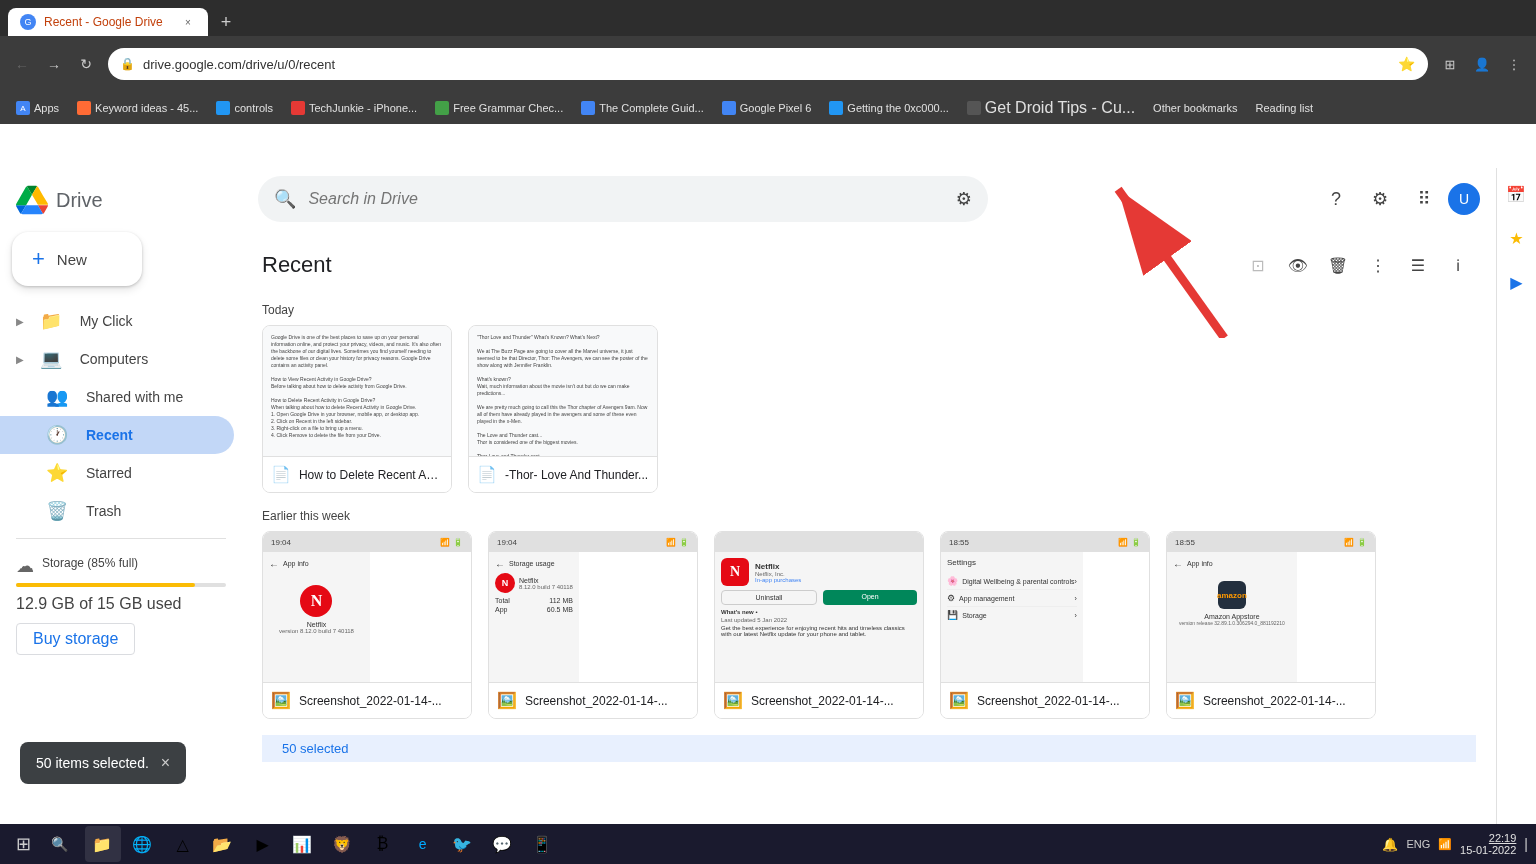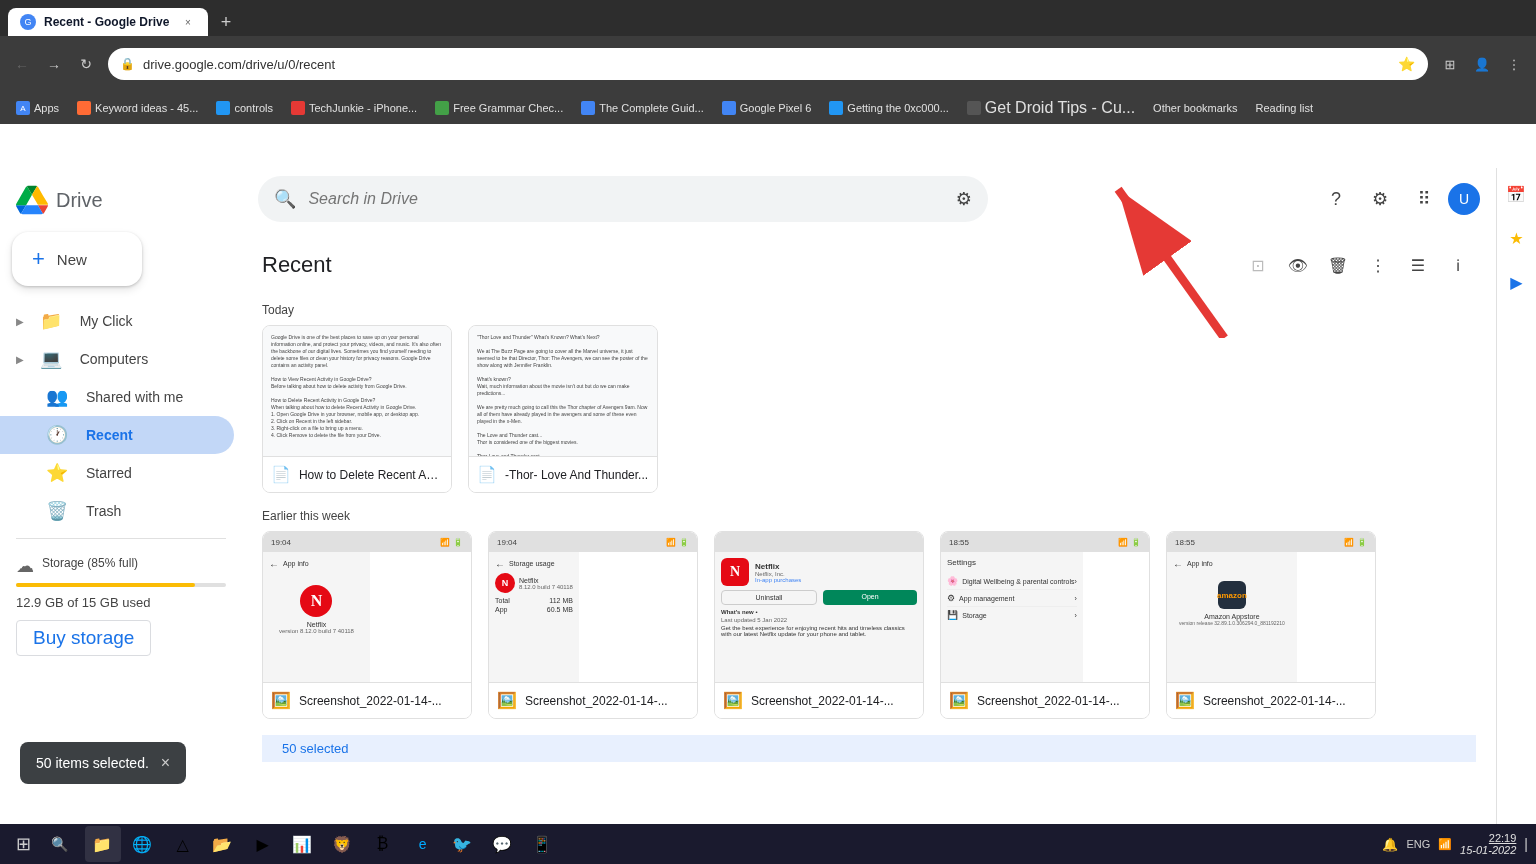--- a/index.html
+++ b/index.html
@@ -3,21 +3,21 @@
   <meta charset="utf-8">
   <style>
     * { margin: 0; padding: 0; box-sizing: border-box; }
     body { font-family: 'Google Sans', Arial, sans-serif; background: #fff; width: 1536px; height: 864px; overflow: hidden; font-size: 13px; }
 
     
     .browser-chrome { background: #3c3c3c; height: 92px; }
     .tab-bar { background: #2d2d2d; height: 36px; display: flex; align-items: flex-end; padding: 0 8px; }
     .tab { background: #fff; height: 28px; display: flex; align-items: center; padding: 0 12px; border-radius: 8px 8px 0 0; gap: 8px; min-width: 200px; max-width: 240px; }
     .tab-favicon { width: 16px; height: 16px; border-radius: 50%; background: #4285f4; font-size: 9px; display: flex; align-items: center; justify-content: center; color: white; flex-shrink: 0; }
-    .tab-title { font-size: 12px; color: #0f172a; flex: 1; overflow: hidden; white-space: nowrap; text-overflow: ellipsis; font-weight: bold; }
+    .tab-title { font-size: 12px; color: #c2410c; flex: 1; overflow: hidden; white-space: nowrap; text-overflow: ellipsis; }
     .tab-close { width: 16px; height: 16px; border-radius: 50%; display: flex; align-items: center; justify-content: center; font-size: 10px; color: #666; cursor: pointer; }
     .tab-new { width: 28px; height: 28px; display: flex; align-items: center; justify-content: center; color: #ccc; font-size: 18px; cursor: pointer; margin-left: 4px; }
 
     .nav-bar { background: #3c3c3c; height: 56px; display: flex; align-items: center; padding: 0 8px; gap: 4px; }
     .nav-btn { width: 28px; height: 28px; border-radius: 50%; display: flex; align-items: center; justify-content: center; color: #ccc; cursor: pointer; font-size: 14px; }
     .nav-btn.disabled { color: #666; cursor: default; }
     .address-bar { flex: 1; background: #fff; border-radius: 20px; height: 32px; display: flex; align-items: center; padding: 0 12px; gap: 8px; margin: 0 4px; }
     .address-text { font-size: 13px; color: #333; flex: 1; }
     .nav-icons { display: flex; gap: 4px; }
     .nav-icon-btn { width: 28px; height: 28px; border-radius: 50%; display: flex; align-items: center; justify-content: center; color: #ccc; cursor: pointer; font-size: 13px; }
@@ -36,22 +36,22 @@
     .sidebar-item.active { background: #c2d7f7; }
     .sidebar-item-icon { font-size: 18px; color: #444; width: 24px; text-align: center; }
     .sidebar-item.active .sidebar-item-icon { color: #1a73e8; }
     .sidebar-item-label { font-size: 14px; color: #444; font-weight: 400; }
     .sidebar-item.active .sidebar-item-label { font-weight: 600; color: #1a73e8; }
 
     .storage-section { margin: 8px 16px; padding-top: 8px; }
     .storage-text { font-size: 12px; color: #444; margin-bottom: 6px; }
     .storage-bar { height: 4px; background: #e0e0e0; border-radius: 2px; margin-bottom: 8px; }
     .storage-bar-fill { height: 100%; background: #fbbc04; border-radius: 2px; }
-    .storage-detail { font-size: 13px; color: #444; margin-bottom: 10px; }
-    .buy-storage-btn { border: 1px solid #dadce0; border-radius: 4px; padding: 6px 16px; font-size: 19px; color: #1a73e8; cursor: pointer; background: #fff; font-weight: 500; }
+    .storage-detail { font-size: 16px; color: #444; margin-bottom: 10px; }
+    .buy-storage-btn { border: 1px solid #dadce0; border-radius: 4px; padding: 6px 16px; font-size: 16px; color: #1a73e8; cursor: pointer; background: #fff; font-weight: 500; }
 
     
     .main { flex: 1; display: flex; flex-direction: column; overflow: hidden; }
 
     
     .header { display: flex; align-items: center; padding: 8px 16px; gap: 8px; border-bottom: 1px solid transparent; }
     .search-bar { flex: 1; background: #f1f3f4; border-radius: 24px; height: 46px; display: flex; align-items: center; padding: 0 16px; gap: 12px; max-width: 730px; }
     .search-icon { color: #444; font-size: 18px; }
     .search-input { flex: 1; border: none; background: transparent; font-size: 16px; color: #202124; outline: none; font-style: italic; }
     .search-filter-icon { color: #444; font-size: 18px; cursor: pointer; }
@@ -512,17 +512,17 @@
     <div style="width:36px;height:36px;border-radius:4px;display:flex;align-items:center;justify-content:center;cursor:pointer;font-size:16px;color:#1da1f2;">🐦</div>
     <div style="width:36px;height:36px;border-radius:4px;display:flex;align-items:center;justify-content:center;cursor:pointer;font-size:16px;color:#6c5ce7;">💬</div>
     <div style="width:36px;height:36px;border-radius:4px;display:flex;align-items:center;justify-content:center;cursor:pointer;font-size:16px;">📱</div>
   </div>
   <div style="display:flex;align-items:center;gap:8px;">
     <span style="color:#ccc;font-size:13px;">🔔</span>
     <span style="color:#ccc;font-size:11px;">ENG</span>
     <span style="color:#ccc;font-size:11px;">📶</span>
     <div style="text-align:right;">
       <div style="color:#e0e0e0;font-size:11px;text-decoration:underline;">22:19</div>
-      <div style="color:#e0e0e0;font-size:11px;font-style:italic;">15-01-2022</div>
+      <div style="color:#e0e0e0;font-size:11px;">15-01-2022</div>
     </div>
     <span style="color:#ccc;font-size:14px;">|</span>
   </div>
 </div>
 
 </body></html>

